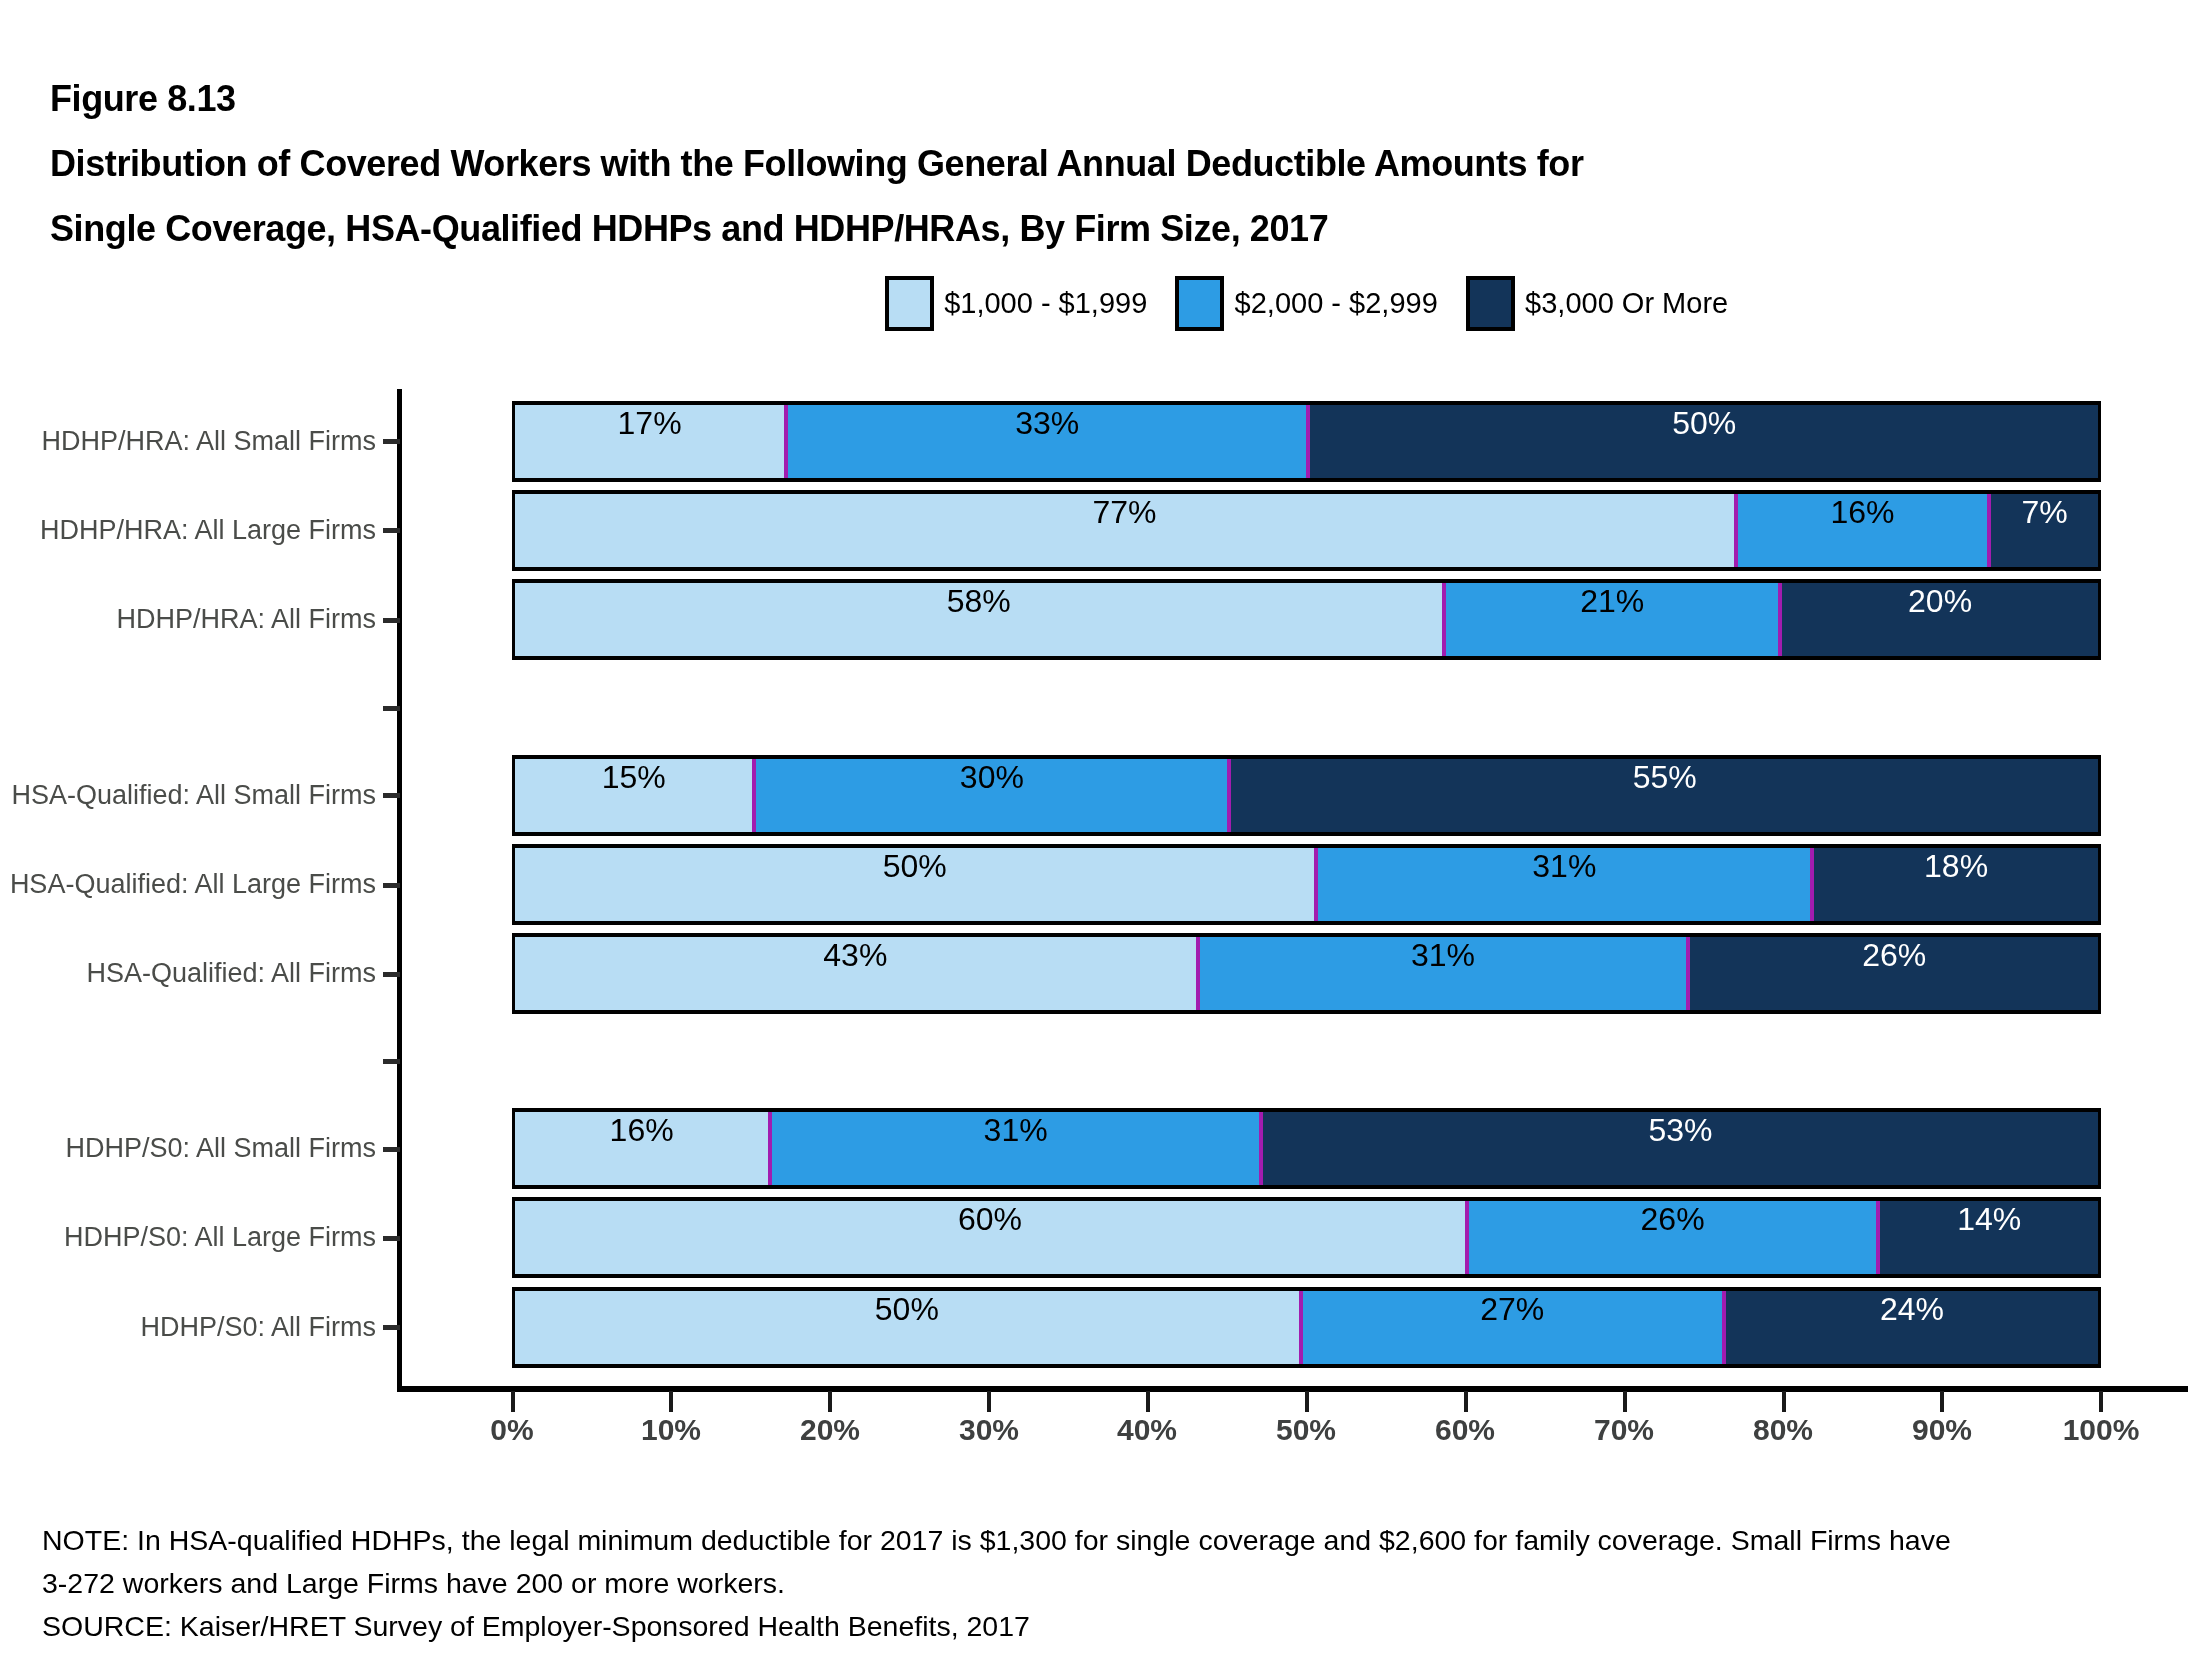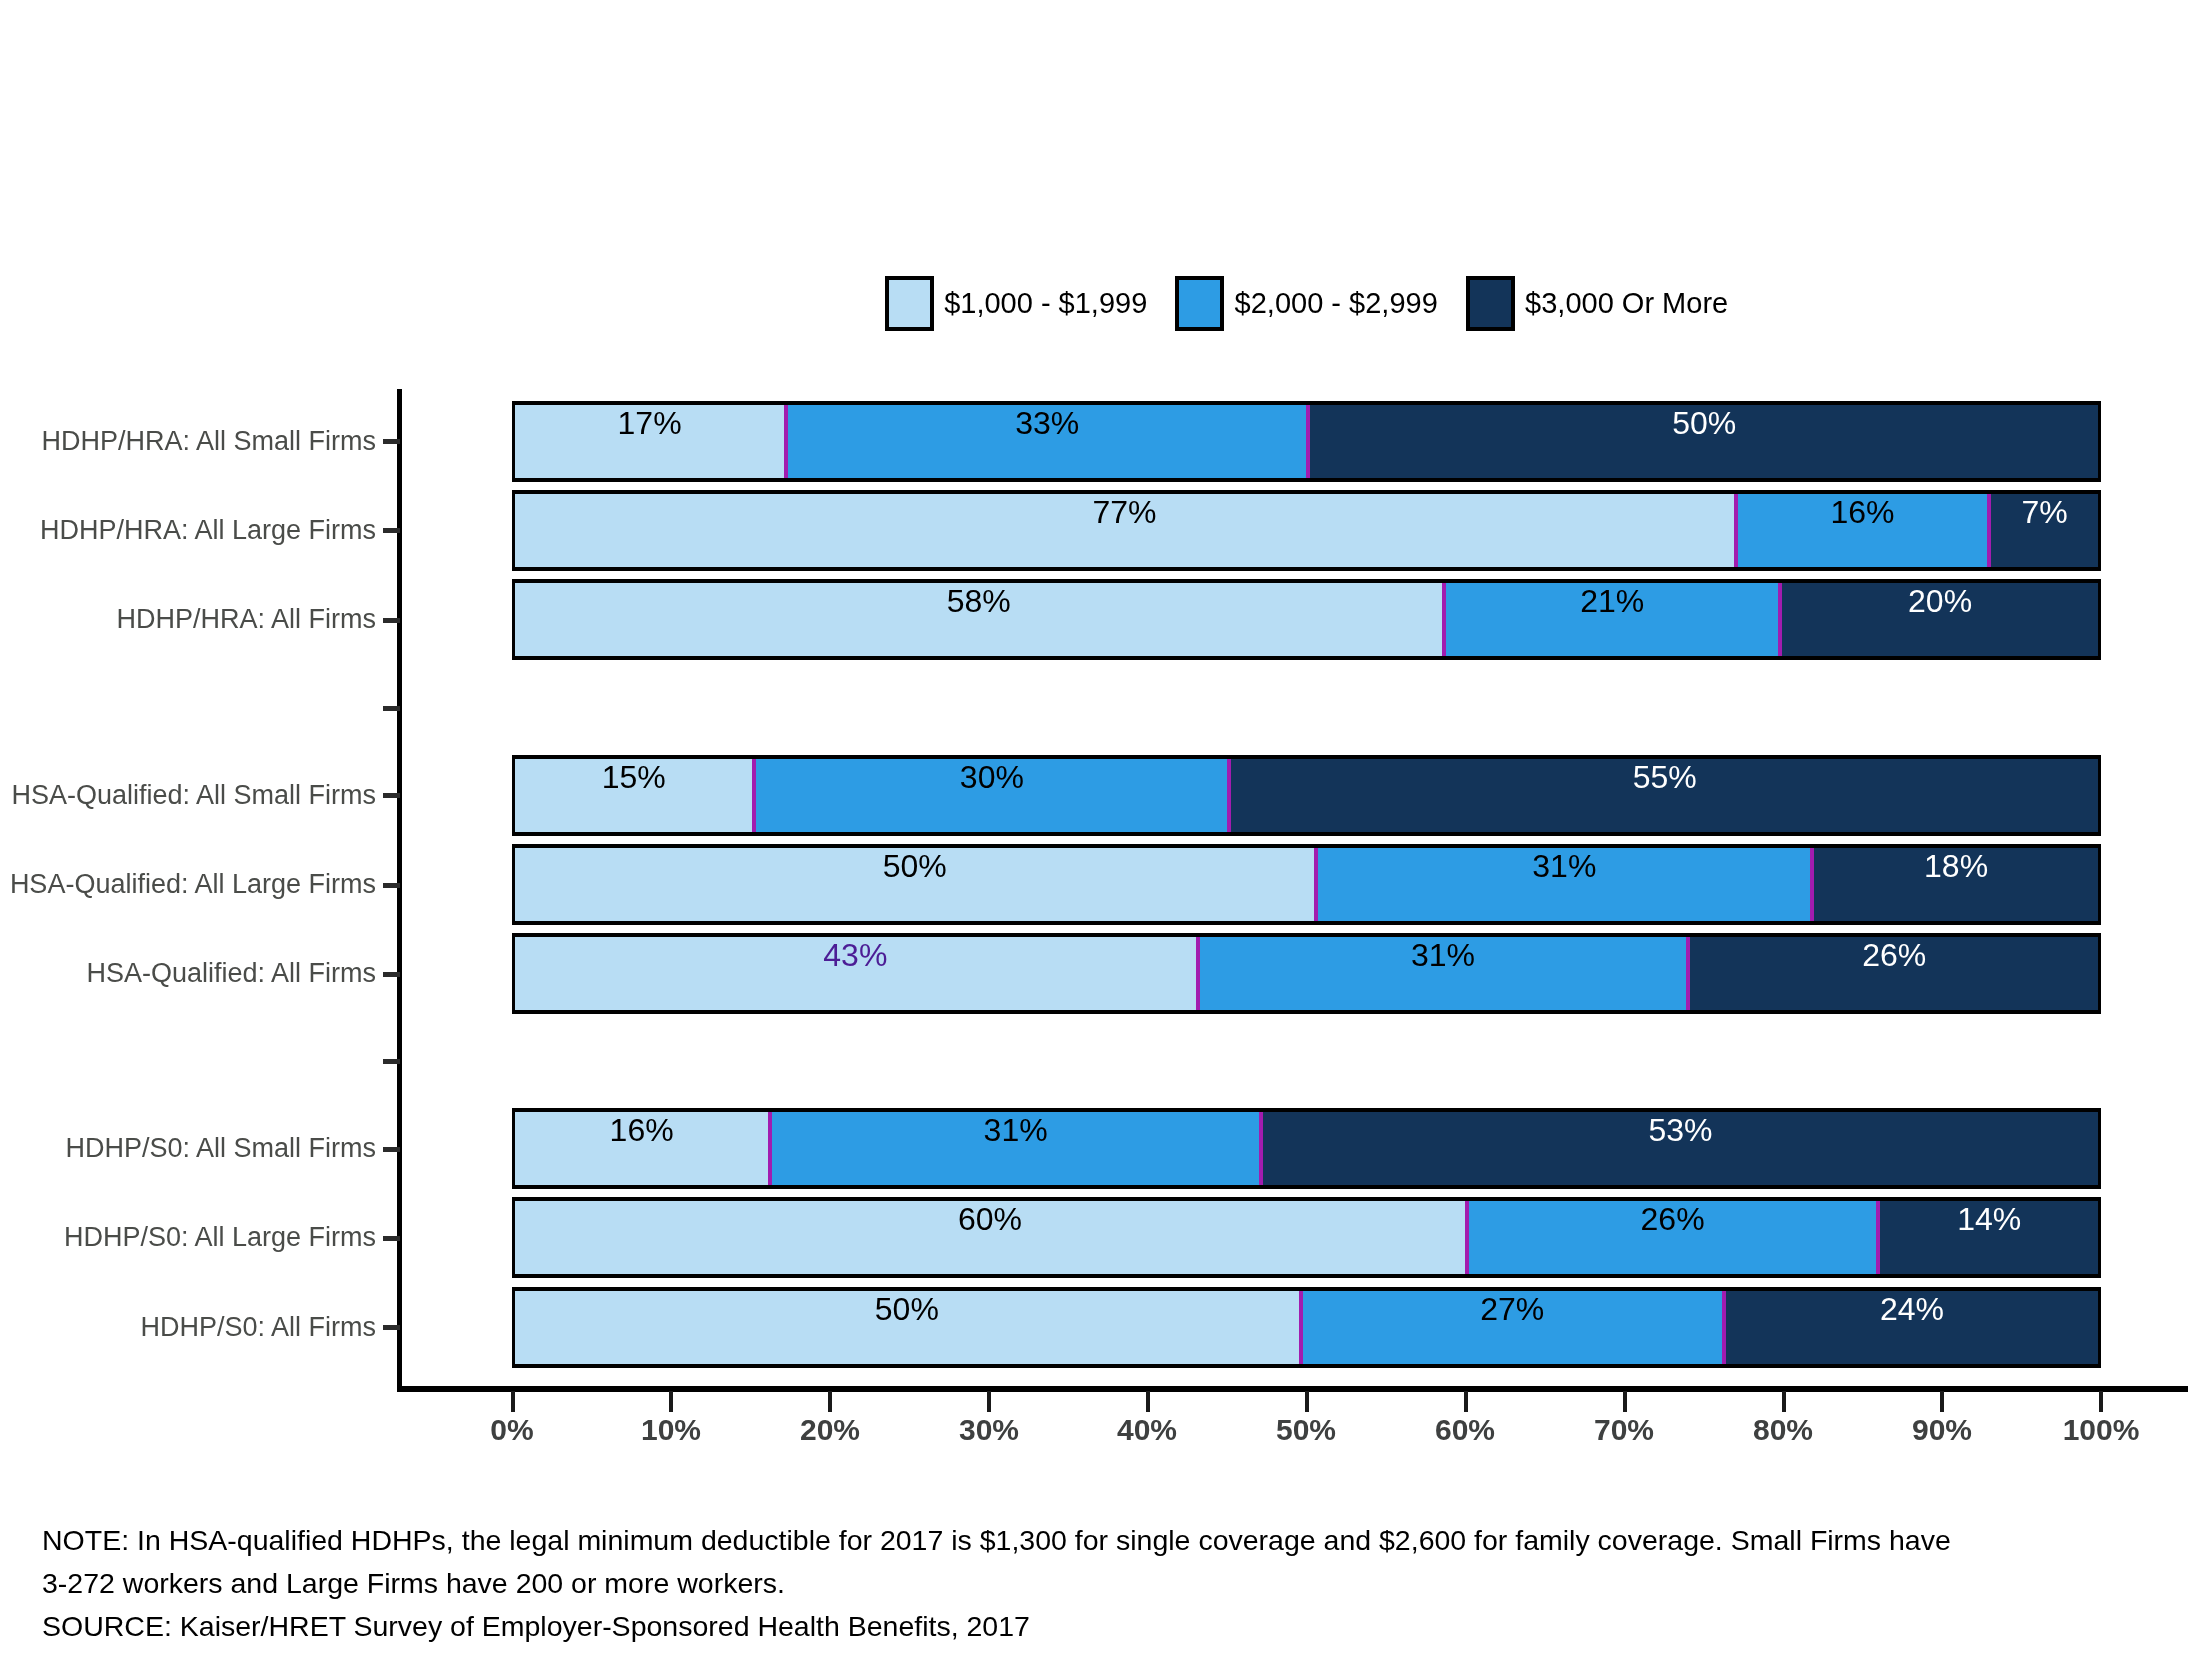--- a/index.html
+++ b/index.html
@@ -64,20 +64,25 @@
 
   
   .notes { position: absolute; left: 42px; top: 1519px; }
   .note-line { font-size: 28.5px; color: #000000; line-height: 43px; white-space: nowrap; }
 </style>
 </head>
 <body>
 
 <div class="figure">
 
+  <div class="titles">
+    <div class="fig-number">Figure 8.13</div>
+    <div class="fig-title">Distribution of Covered Workers with the Following General Annual Deductible Amounts for</div>
+    <div class="fig-title">Single Coverage, HSA-Qualified HDHPs and HDHP/HRAs, By Firm Size, 2017</div>
+  </div>
 
   <div class="legend">
     <div class="legend-item">
       <span class="legend-swatch" style="background: rgb(184, 221, 244);"></span>
       <span class="legend-label">$1,000 - $1,999</span>
     </div>
     <div class="legend-item">
       <span class="legend-swatch" style="background: rgb(45, 156, 228);"></span>
       <span class="legend-label">$2,000 - $2,999</span>
     </div>
@@ -153,21 +158,21 @@
             <span class="segment-label" style="color: rgb(0, 0, 0);">31%</span>
           </div>
           <div class="bar-segment" style="width: 18.1818%; background: rgb(19, 52, 89);">
             <span class="segment-label" style="color: rgb(255, 255, 255);">18%</span>
           </div>
         </div>
         <div class="row-label" style="top: 933px; height: 81px;">HSA-Qualified: All Firms</div>
         <div class="row-tick" style="top: 972px;"></div>
         <div class="bar" style="top: 933px; height: 81px;">
           <div class="bar-segment" style="width: 43%; background: rgb(184, 221, 244);">
-            <span class="segment-label" style="color: #4c1d95;">43%</span>
+            <span class="segment-label" style="color: #000000;">43%</span>
           </div>
           <div class="bar-segment" style="width: 31%; background: rgb(45, 156, 228);">
             <span class="segment-label" style="color: rgb(0, 0, 0);">31%</span>
           </div>
           <div class="bar-segment" style="width: 26%; background: rgb(19, 52, 89);">
             <span class="segment-label" style="color: rgb(255, 255, 255);">26%</span>
           </div>
         </div>
         <div class="row-label" style="top: 1108px; height: 81px;">HDHP/S0: All Small Firms</div>
         <div class="row-tick" style="top: 1147px;"></div>

